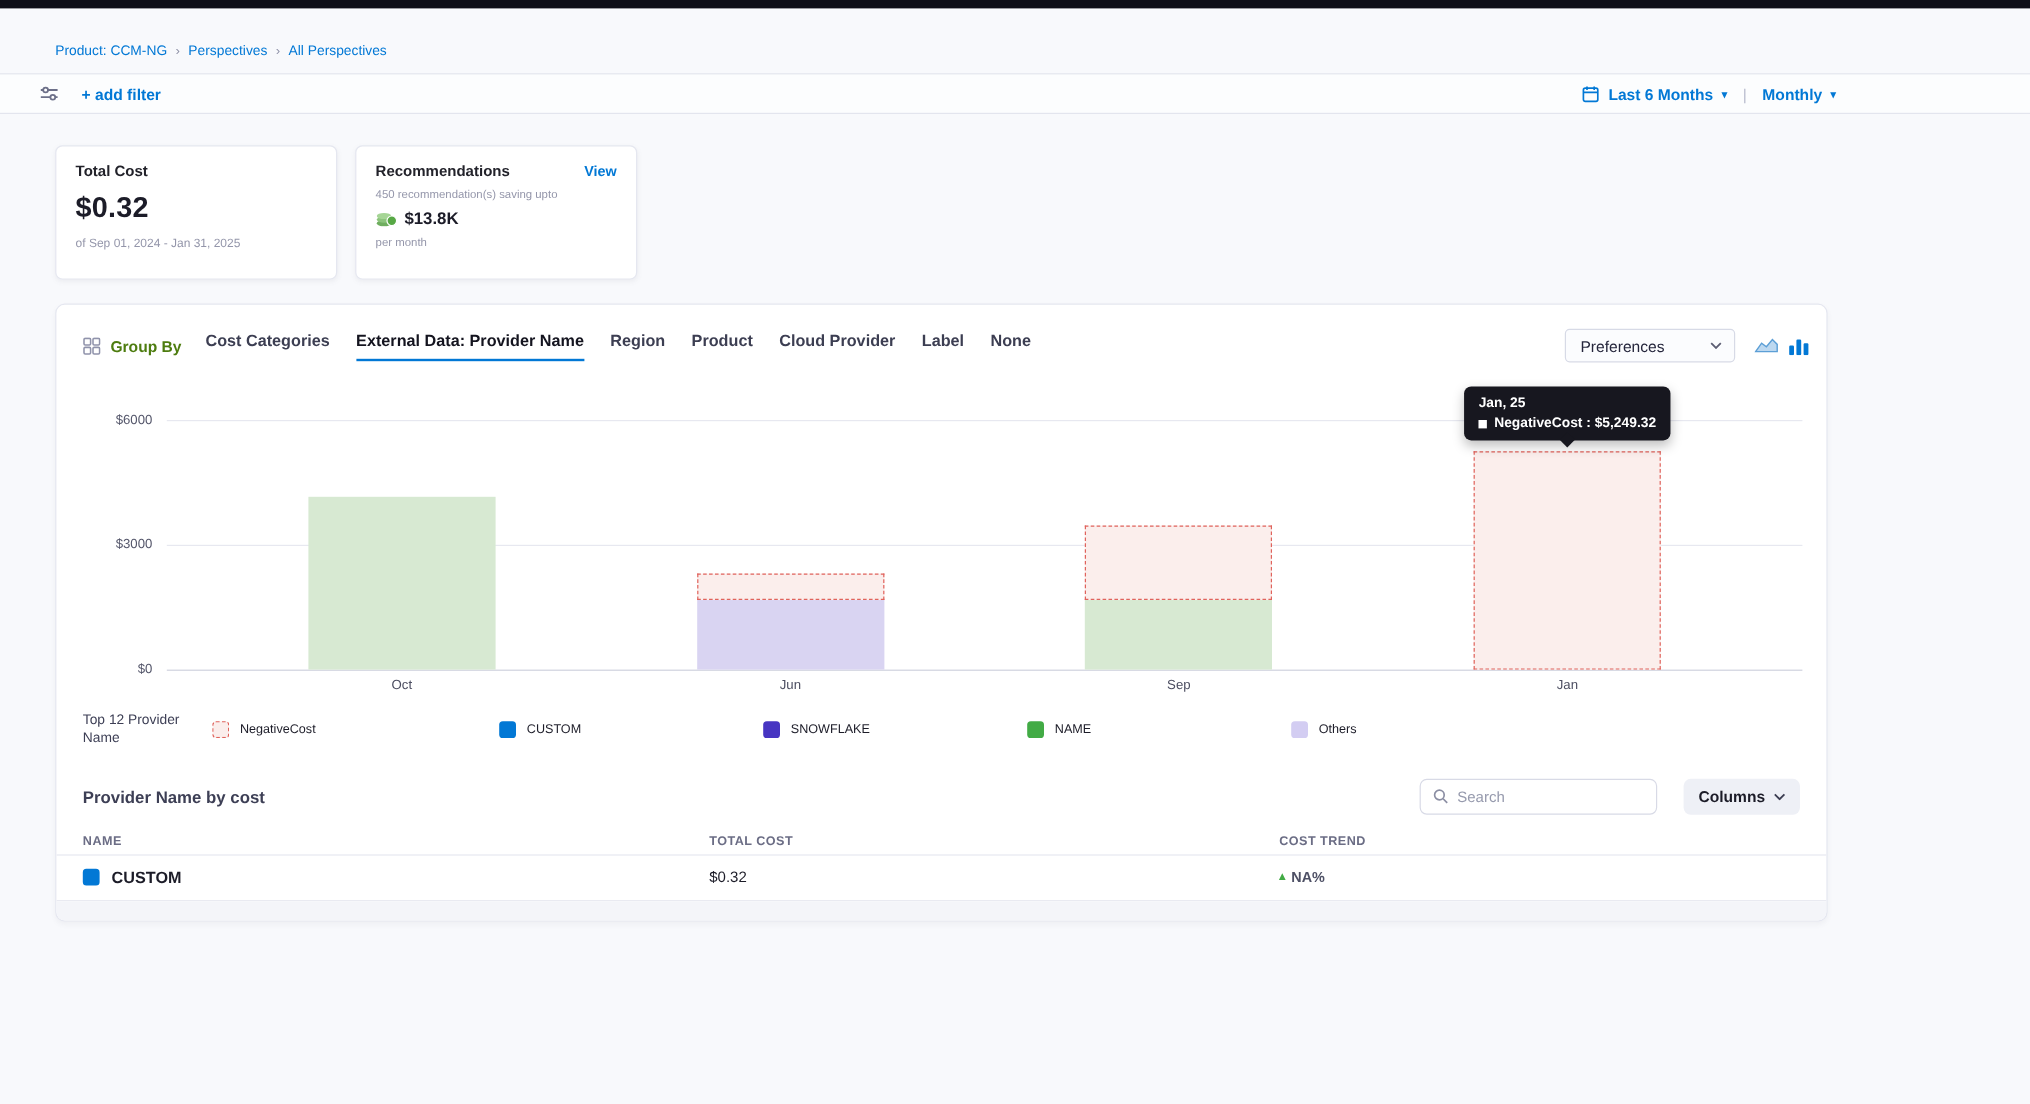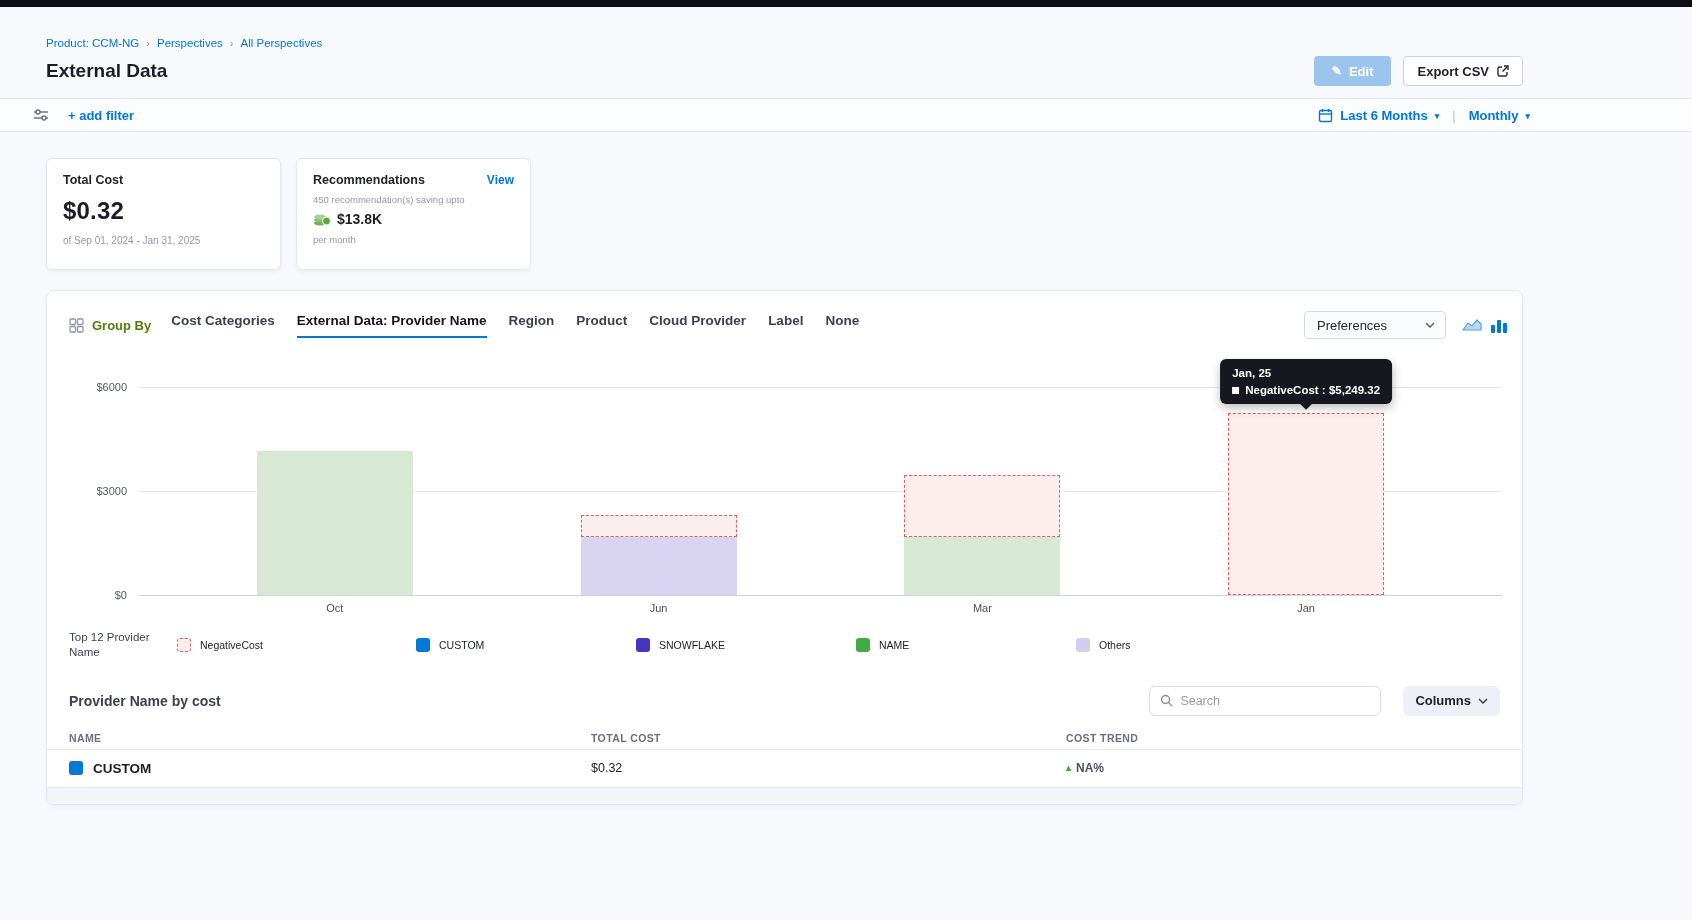--- a/index.html
+++ b/index.html
@@ -129,21 +129,21 @@
   .legend-item { display: flex; align-items: center; gap: 9px; width: 220px; cursor: pointer; }
   .legend-item:first-child { width: 239px; }
   .swatch { width: 14px; height: 14px; border-radius: 3px; flex: none; }
   .swatch.dashed { border: 1px dashed #e0635c; }
   .legend-label { font-size: 10.5px; color: #1c1c28; }
 
   
   .table-head-row { display: flex; align-items: center; padding: 0 22px; margin-top: 26px; }
   .table-title { font-size: 14px; font-weight: 700; color: #3d3f55; flex: 1; }
   .searchbox {
-    width: 232px; height: 30px; border: 1px solid #d8dae6; border-radius: 6px;
+    width: 198px; height: 30px; border: 1px solid #d8dae6; border-radius: 6px;
     display: flex; align-items: center; gap: 7px; padding: 0 10px; background: #fff;
   }
   .searchbox input { border: none; outline: none; font-size: 12.5px; width: 100%; color: #1c1c28; background: transparent; font-family: inherit; }
   .searchbox input::placeholder { color: #969aad; }
   .columns-btn {
     margin-left: 22px; height: 30px; padding: 0 12px; background: #eef0f6;
     border: none; border-radius: 6px; display: flex; align-items: center; gap: 7px;
     font-size: 13px; color: #1c1c28; font-weight: 600; cursor: pointer; font-family: inherit;
   }
   .thead {
@@ -170,39 +170,20 @@
   <div class="topbar"></div>
 
   <header class="header">
     <nav class="breadcrumb">
       <a>Product: CCM-NG</a>
       <span class="sep">›</span>
       <a>Perspectives</a>
       <span class="sep">›</span>
       <a>All Perspectives</a>
     </nav>
-    <div class="title-row">
-      <h1>External Data</h1>
-      <div class="header-actions">
-        <button class="btn-edit">
-          <span class="pencil">✎</span>
-          <span>Edit</span>
-        </button>
-        <button class="btn-export">
-          <span>Export CSV</span>
-          <span style="display:flex">
-            <svg width="12" height="12" viewBox="0 0 12 12" fill="none" stroke="#2a2b3d" stroke-width="1.4">
-              <path d="M5 2H2.5A1.5 1.5 0 0 0 1 3.5v6A1.5 1.5 0 0 0 2.5 11h6A1.5 1.5 0 0 0 10 9.5V7"></path>
-              <path d="M7 1h4v4"></path>
-                <path d="M11 1L5.5 6.5"></path>
-            </svg>
-          </span>
-        </button>
-      </div>
-    </div>
   </header>
 
   <div class="filterbar">
     <span class="sliders">
       <svg width="16" height="14" viewBox="0 0 16 14" fill="none" stroke="#6d7089" stroke-width="1.5">
         <line x1="1" y1="4" x2="15" y2="4"></line>
           <circle cx="5" cy="4" r="2" fill="#ffffff"></circle>
         <line x1="1" y1="10" x2="15" y2="10"></line>
           <circle cx="11" cy="10" r="2" fill="#ffffff"></circle>
       </svg>
@@ -343,21 +324,21 @@
                 </div>
               </div>
             </div>
         </div>
       </div>
       <div class="x-axis-row">
         <div class="y-spacer"></div>
         <div class="x-axis">
             <div class="xlabel">Oct</div>
             <div class="xlabel">Jun</div>
-            <div class="xlabel">Mar</div>
+            <div class="xlabel">Sep</div>
             <div class="xlabel">Jan</div>
           </div>
       </div>
 
       <div class="legend-row">
         <div class="legend-title">Top 12 Provider Name</div>
         <div class="legend-items">
             <div class="legend-item">
               <span class="swatch dashed" style="background: rgb(251, 238, 236); border-color: rgb(224, 99, 92);"></span>
               <span class="legend-label">NegativeCost</span>

